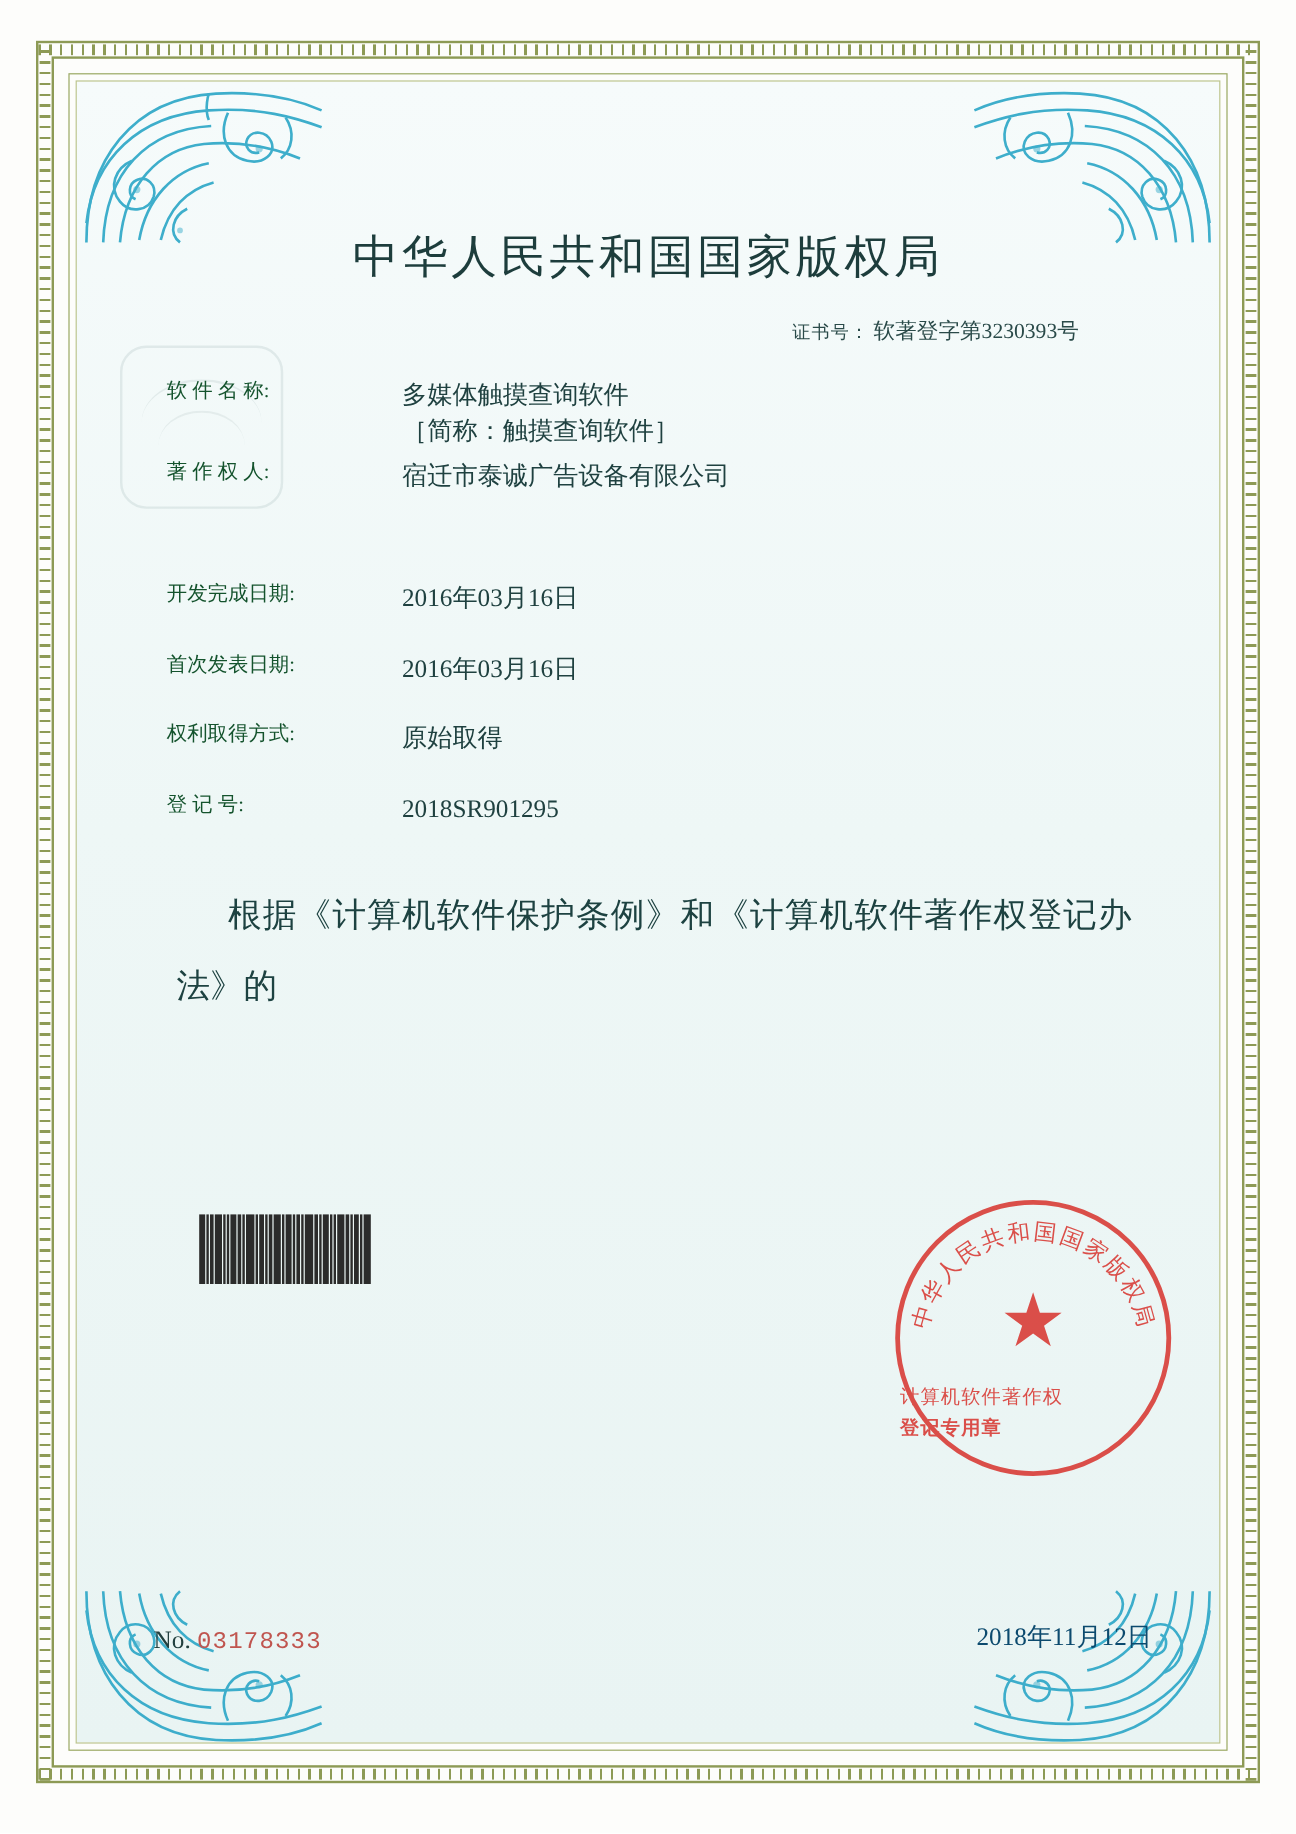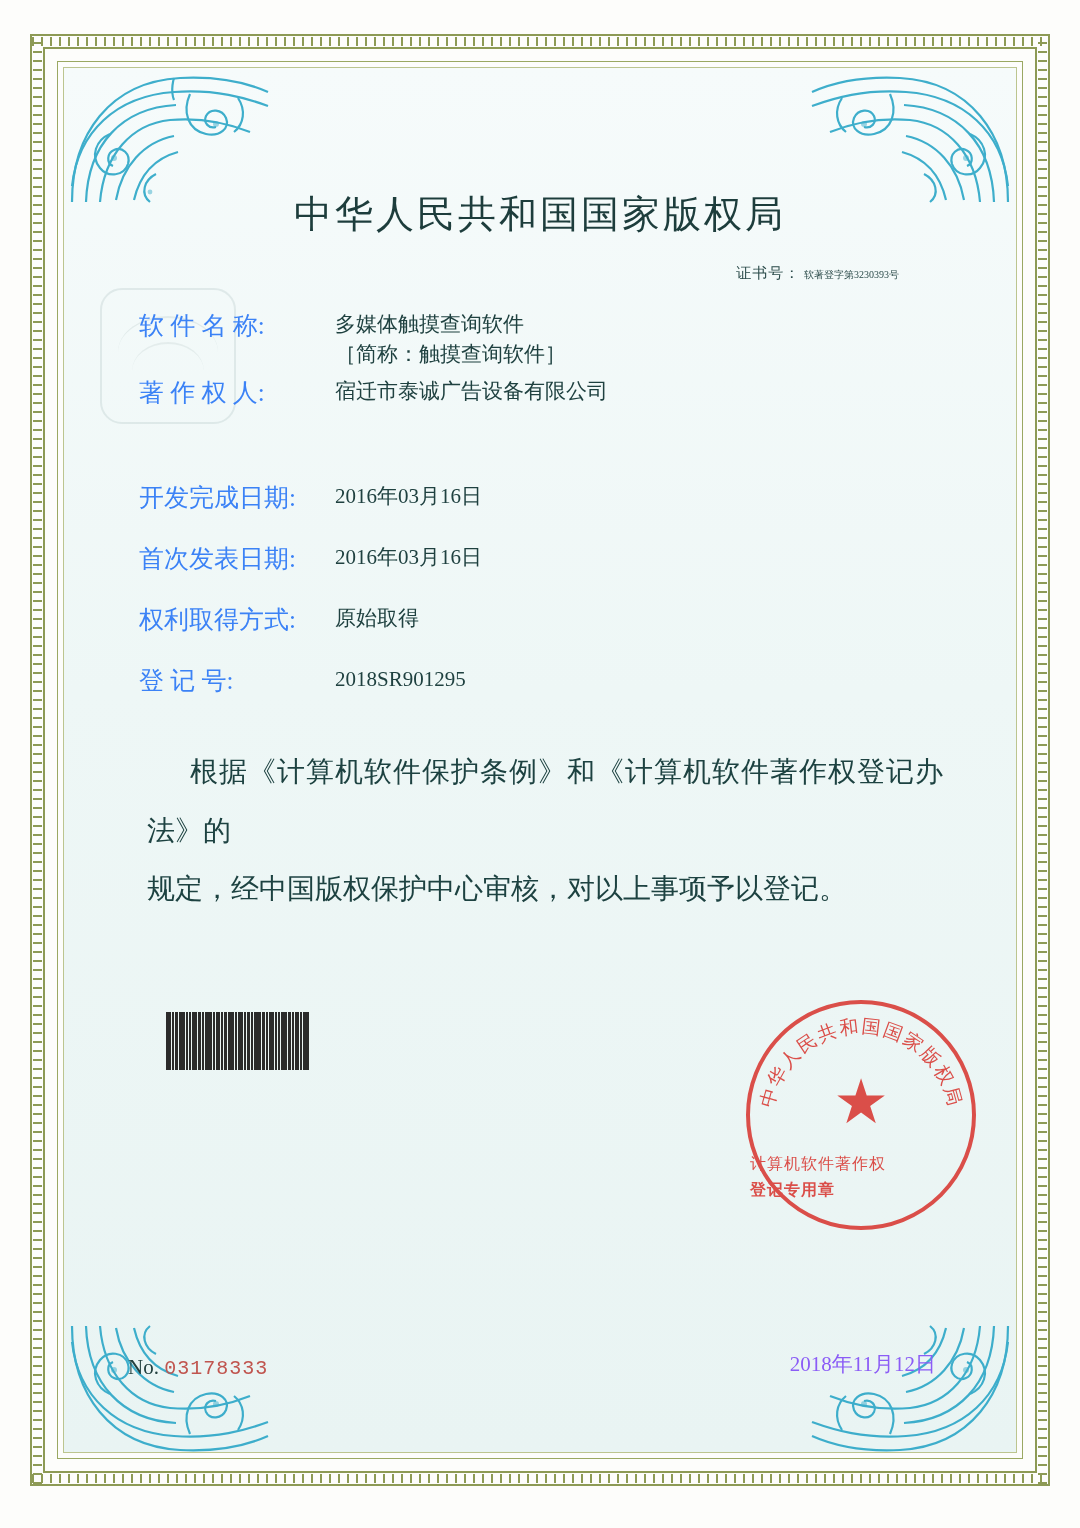--- a/index.html
+++ b/index.html
@@ -98,36 +98,36 @@
     font-family: "DejaVu Serif", serif;
   }
   .cert-no {
     text-align: right;
     margin-top: 24px;
     padding-right: 118px;
     font-size: 15px;
     color: #2a4a49;
   }
   .cert-no .lbl { letter-spacing: 1px; }
-  .cert-no .val { font-size: 10px; }
+  .cert-no .val { font-size: 18px; }
 
   .fields {
     margin-top: 26px;
     padding-left: 76px;
   }
   .row {
     display: flex;
     align-items: flex-start;
     margin-bottom: 6px;
   }
   .label {
     width: 196px;
     flex: 0 0 196px;
-    font-size: 25px;
-    color: #3b82f6;
+    font-size: 17px;
+    color: #14532d;
     letter-spacing: 0px;
     white-space: nowrap;
   }
   .value {
     font-size: 21px;
     color: #1f4140;
     line-height: 1.45;
   }
   .value .vline { display: block; }
   .value .ver { font-family: "Liberation Serif", serif; letter-spacing: 1px; }
@@ -207,24 +207,24 @@
     color: #22403f;
   }
   .serial .num {
     color: #c0554f;
     font-family: Liberation Mono, monospace;
     font-size: 20px;
     letter-spacing: 1px;
   }
   .issue-date {
     position: absolute;
-    right: 144px;
+    right: 120px;
     bottom: 150px;
     font-size: 21px;
-    color: #8b5cf6;
+    color: #0c4a6e;
   }
 
   
   .watermark {
     position: absolute;
     left: 100px;
     top: 288px;
     width: 132px;
     height: 132px;
     border: 2px solid rgba(120,150,150,.16);
@@ -383,21 +383,20 @@
 
       <div class="row">
         <div class="label">登 记 号:</div>
         <div class="value ver">2018SR901295</div>
       </div>
 
     </div>
 
     <div class="para">
       <span class="indent"></span><span>根据《计算机软件保护条例》和《计算机软件著作权登记办法》的</span><br>
-      <span>规定，经中国版权保护中心审核，对以上事项予以登记。</span>
     </div>
 
   </div>
 
   <div class="barcode">
     <i style="width:5px"></i>
       <i style="width:2px"></i>
       <i style="width:3px"></i>
       <i style="width:6px"></i>
     <i style="width:2px"></i>

